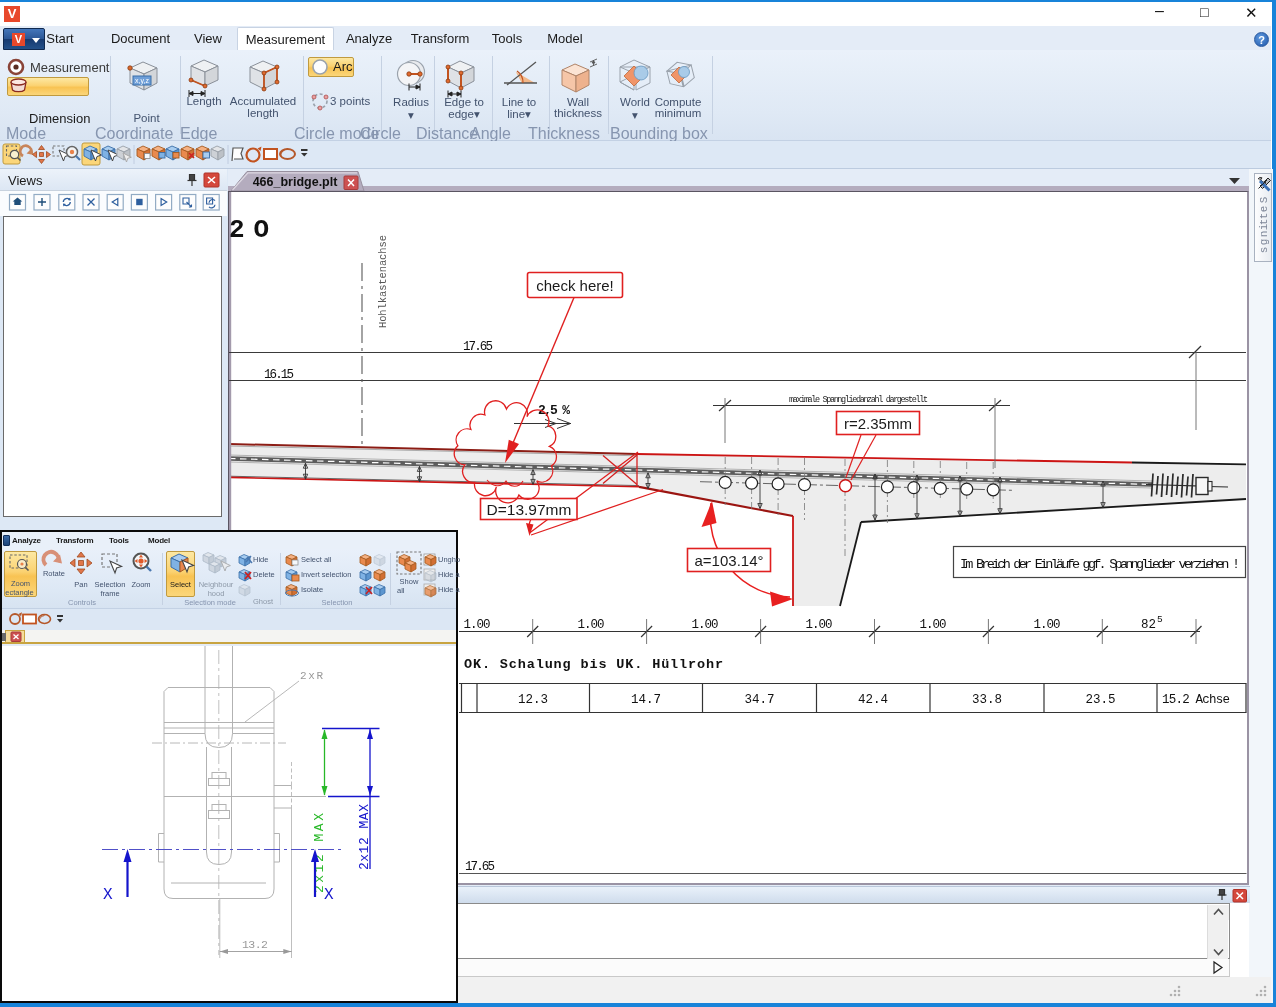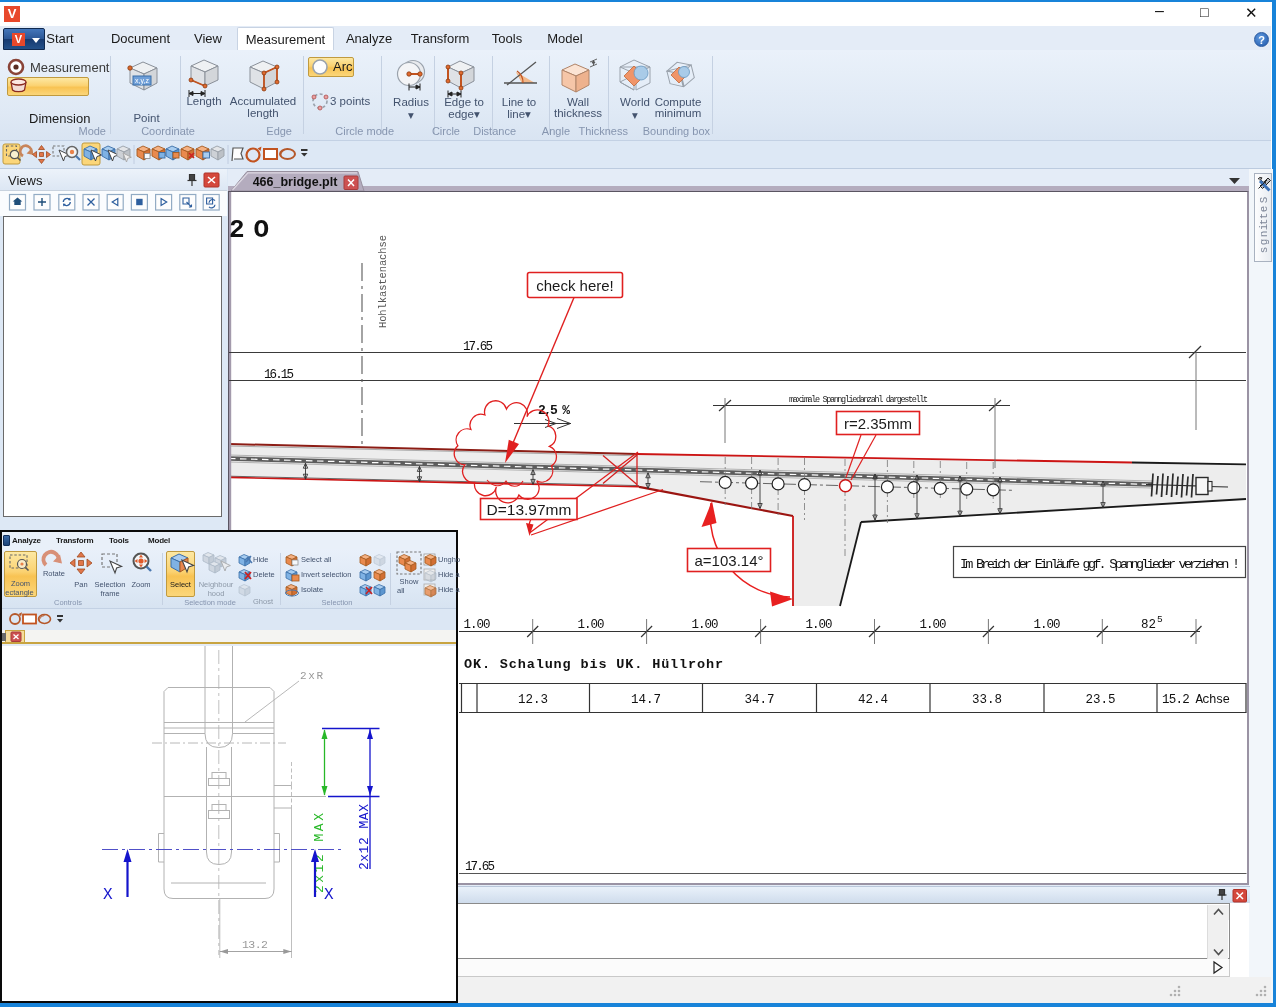--- a/index.html
+++ b/index.html
@@ -16,21 +16,21 @@
 #tabrow { position:absolute; left:0; top:26px; width:1271px; height:24px; background:#e4ecf7; }
 #vbtn { position:absolute; left:3px; top:2px; width:42px; height:22px; border-radius:2px 2px 0 0; background:linear-gradient(#4273b8 0%, #2a5595 45%, #16386e 50%, #1d447b 100%); background:linear-gradient(#4476ba, #2c5796 48%, #173a70 52%, #235089); border:1px solid #10294f; }
 #vbtn .vlogo { position:absolute; left:8px; top:4px; width:13px; height:13px; background:#e8482b; color:#fff; font-weight:bold; font-size:11px; text-align:center; line-height:13px; }
 #vbtn .varr { position:absolute; left:28px; top:9px; width:0; height:0; border-left:4px solid transparent; border-right:4px solid transparent; border-top:5px solid #fff; }
 .rtab { position:absolute; top:2px; height:22px; line-height:22px; font-size:13px; color:#1a1a1a; text-align:center; }
 #activetab { position:absolute; left:237px; top:27px; width:97px; height:23px; background:#fff; border:1px solid #c8d3e3; border-bottom:none; border-radius:2px 2px 0 0; line-height:23px; font-size:13px; color:#1a1a1a; text-align:center; z-index:3; }
 #helpicon { position:absolute; left:1254px; top:32px; width:15px; height:15px; border-radius:50%; background:radial-gradient(circle at 40% 35%, #5f9ae0, #1e56a8); border:1px solid #2a5aa0; color:#fff; font-size:11px; font-weight:bold; text-align:center; line-height:14px; }
 
 #ribbon { position:absolute; left:0; top:50px; width:1271px; height:91px; background:linear-gradient(#eaf1fa, #dfe9f5 70%, #d9e4f2); border-bottom:1px solid #c3d1e4; }
 .gsep { position:absolute; top:6px; height:78px; width:1px; background:#c5d1e2; }
-.glabel { position:absolute; top:75px; height:14px; font-size:11px; color:#8695af; text-align:right; width:100px; }
+.glabel { position:absolute; top:75px; height:14px; font-size:16px; color:#8695af; text-align:left; width:100px; }
 .blabel { position:absolute; font-size:11.5px; color:#43536e; text-align:center; }
 .hib { position:absolute; background:linear-gradient(#fde8a3, #fbd271 45%, #f8c353 55%, #fbd67a); border:1px solid #c09a3f; border-radius:2px; }
 
 #qtb { position:absolute; left:0; top:141px; width:1271px; height:28px; background:#dde8f5; border-bottom:1px solid #bccbdf; }
 
 #viewshdr { position:absolute; left:0; top:169px; width:227px; height:23px; background:linear-gradient(#ecf2fa,#dbe6f3); font-size:13px; color:#1a1a1a; }
 #viewsicons { position:absolute; left:0; top:190px; width:227px; height:26px; background:#fafcfe; border-top:1px solid #c8d2de; }
 #viewsbox { position:absolute; left:3px; top:216px; width:219px; height:301px; background:#fff; border:1px solid #6a6a6a; }
 #leftbg { position:absolute; left:0; top:169px; width:228px; height:717px; background:#dde8f5; }
 
@@ -88,21 +88,21 @@
   <div class="gsep" style="left:180px;"></div>
   <div class="gsep" style="left:303px;"></div>
   <div class="gsep" style="left:381px;"></div>
   <div class="gsep" style="left:434px;"></div>
   <div class="gsep" style="left:492px;"></div>
   <div class="gsep" style="left:549px;"></div>
   <div class="gsep" style="left:608px;"></div>
   <div class="gsep" style="left:712px;"></div>
   <div class="glabel" style="left:6px;">Mode</div>
   <div class="glabel" style="left:95px;">Coordinate</div>
-  <div class="glabel" style="left:192px;">Edge</div>
+  <div class="glabel" style="left:180px;">Edge</div>
   <div class="glabel" style="left:294px;">Circle mode</div>
   <div class="glabel" style="left:360px;">Circle</div>
   <div class="glabel" style="left:416px;">Distance</div>
   <div class="glabel" style="left:470px;">Angle</div>
   <div class="glabel" style="left:528px;">Thickness</div>
   <div class="glabel" style="left:610px;">Bounding box</div>
   <svg width="1271" height="91" style="position:absolute;left:0;top:0;">
 
     <circle cx="16" cy="17" r="7" fill="#fff" stroke="#8a4438" stroke-width="2.6"></circle>
     <circle cx="16" cy="17" r="2.6" fill="#5a2d22"></circle>
@@ -786,21 +786,21 @@
     <div class="obl" style="left:251px; top:21px;">Delete</div>
     <div class="obl" style="left:251px; top:36px; color:#8d99a8;margin-top:12px;">Ghost</div>
     <div class="obl" style="left:299px; top:6px;">Select all</div>
     <div class="obl" style="left:299px; top:21px;">Invert selection</div>
     <div class="obl" style="left:299px; top:36px;">Isolate</div>
     <div class="obl" style="left:395px; top:28px; width:24px; text-align:center;">Show</div>
     <div class="obl" style="left:395px; top:37px; width:24px; ">all</div>
     <div class="obl" style="left:436px; top:6px;">Ungho</div>
     <div class="obl" style="left:436px; top:21px;">Hide a</div>
     <div class="obl" style="left:436px; top:36px;">Hide a</div>
-    <div class="oglabel" style="left:38px; width:56px;">Controls</div>
+    <div class="oglabel" style="left:52px; width:56px;">Controls</div>
     <div class="oglabel" style="left:170px; width:76px;">Selection mode</div>
     <div class="oglabel" style="left:304px; width:62px;">Selection</div>
   </div>
   <div id="ovltb">
     <svg width="454" height="21">
       <circle cx="13" cy="10" r="5" fill="none" stroke="#b5582a" stroke-width="1.8"></circle>
       <path d="M16.5,5 l3.5,-1.8 l-0.9,4 z" fill="#b5582a"></path>
       <rect x="21" y="5.5" width="13" height="9" fill="#fff" stroke="#c2531f" stroke-width="1.8"></rect>
       <ellipse cx="42.5" cy="10" rx="6" ry="4.5" fill="none" stroke="#b5582a" stroke-width="1.6"></ellipse>
       <path d="M37.5,12.5 a6.5,5 0 0 1 5,-6" fill="none" stroke="#b5582a" stroke-width="1"></path>

